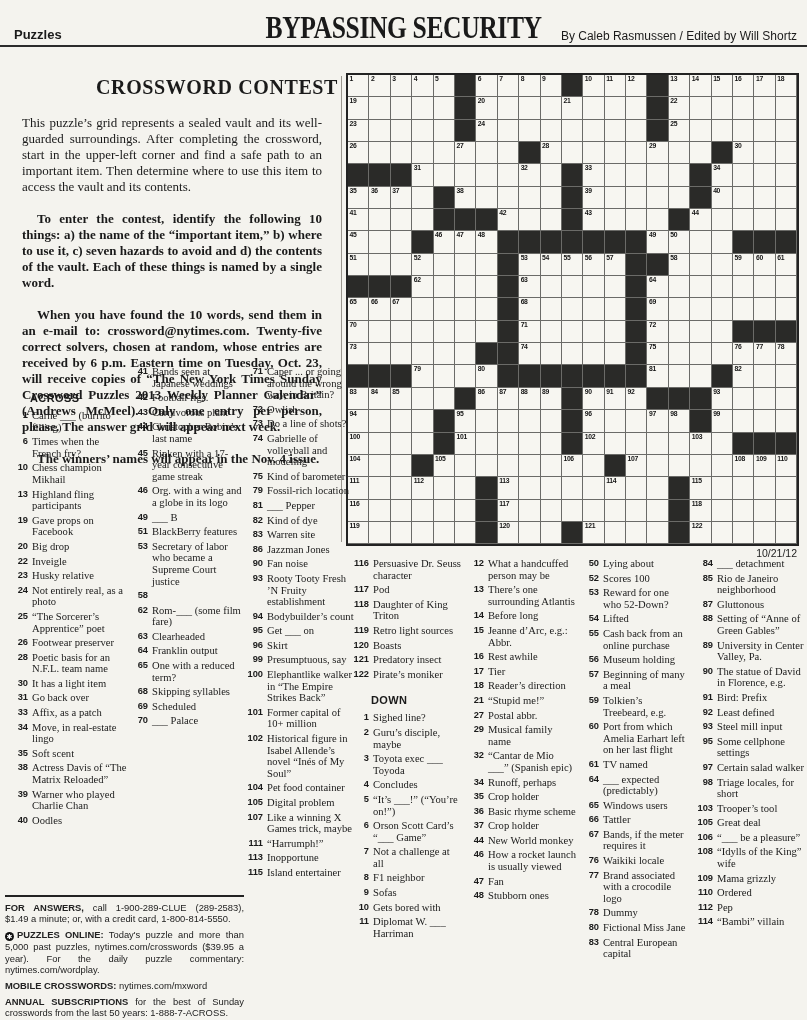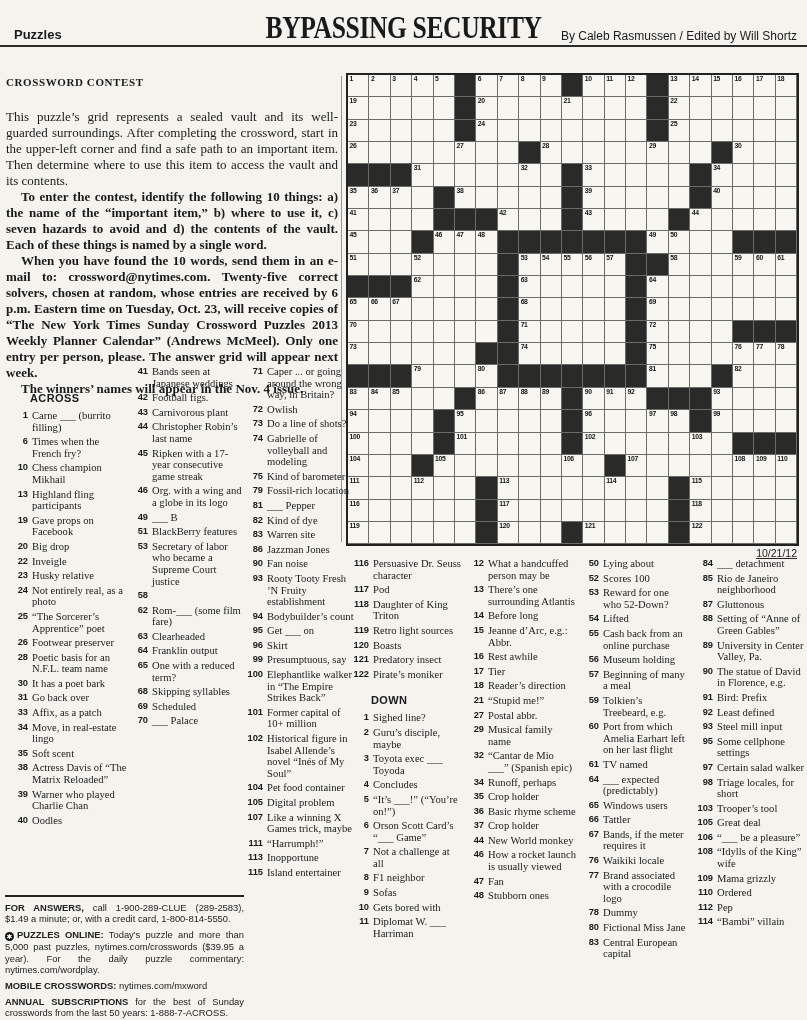--- a/index.html
+++ b/index.html
@@ -8,22 +8,22 @@
   
   #page-label{position:absolute;left:14px;top:27px;font:bold 13px "Liberation Sans",sans-serif;}
   #page-title{position:absolute;left:0;right:0;top:9px;text-align:center;
               font:bold 32px "Liberation Serif",serif;letter-spacing:-.5px;white-space:nowrap;}
   #page-title .squeeze{display:inline-block;transform:scaleX(.8);transform-origin:center;}
   #byline{position:absolute;right:10px;top:29px;font:12px "Liberation Sans",sans-serif;}
   #header-rule{position:absolute;left:0;right:0;top:45px;height:2px;background:#2b2b2b;}
   #vrule{position:absolute;left:341px;top:76px;width:1px;height:466px;background:#9a968e;}
   
   #contest{position:absolute;left:6px;top:76px;width:332px;}
-  #contest-heading{text-align:left;font-weight:bold;font-size:11px;letter-spacing:.6px;margin-bottom:21px;}
-  #contest-paras p{margin:0;font-size:13px;line-height:16px;text-align:justify;}
+  #contest-heading{text-align:right;font-weight:bold;font-size:20px;letter-spacing:.6px;margin-bottom:5px;}
+  #contest-paras p{margin:16px;font-size:13px;line-height:16px;text-align:justify;}
   #contest-paras p.ind{text-indent:15px;font-weight:bold;}
   
   .cluecol{position:absolute;}
   #col1{left:6px;top:366px;width:124px;margin-top:26px;}
   #col2{left:126px;top:366px;width:116px;}
   #col3{left:241px;top:366px;width:113px;}
   #colA{left:347px;top:558px;width:114px;}
   #colB{left:462px;top:558px;width:114px;}
   #colC{left:577px;top:558px;width:112px;}
   #colD{left:691px;top:558px;width:114px;}
@@ -35,21 +35,21 @@
   .clue .ct{flex:1;}
   
   #grid{position:absolute;left:346px;top:73px;display:grid;
         grid-template-columns:repeat(21,21.4px);grid-auto-rows:22.35px;
         border:2px solid #222;background:#222;}
   .cell{position:relative;background:#f7f6f1;border-right:1px solid #6b6b68;border-bottom:1px solid #6b6b68;}
   .cell.black{background:#2a2a28;}
   .cell .num{position:absolute;top:0;left:1.5px;font:bold 6.8px "Liberation Sans",sans-serif;
              letter-spacing:-.3px;color:#141414;}
   #puzzle-date{position:absolute;left:700px;top:547px;width:97px;text-align:right;
-               font:10.5px "Liberation Sans",sans-serif;color:#222;text-decoration:underline;}
+               font:10.5px "Liberation Sans",sans-serif;color:#222;}
   
   #footer{position:absolute;left:5px;top:895px;width:239px;border-top:2.5px solid #222;padding-top:5px;}
   .f-entry{font:9.4px/11.4px "Liberation Sans",sans-serif;color:#222;margin-bottom:4.5px;text-align:justify;}
   .f-entry b{font-weight:bold;}
   .f-icon{display:inline-block;width:9px;height:9px;margin-right:3px;border-radius:50%;
           background:#111;color:#fff;font-size:7px;line-height:9px;text-align:center;vertical-align:-1px;}
 </style>
 </head>
 <body>
 
@@ -803,21 +803,21 @@
     <div class="clue">
       <span class="cn">26</span>
       <span class="ct">Footwear preserver</span>
     </div>
     <div class="clue">
       <span class="cn">28</span>
       <span class="ct">Poetic basis for an N.F.L. team name</span>
     </div>
     <div class="clue">
       <span class="cn">30</span>
-      <span class="ct">It has a poet bark</span>
+      <span class="ct">It has a light item</span>
     </div>
     <div class="clue">
       <span class="cn">31</span>
       <span class="ct">Go back over</span>
     </div>
     <div class="clue">
       <span class="cn">33</span>
       <span class="ct">Affix, as a patch</span>
     </div>
     <div class="clue">

